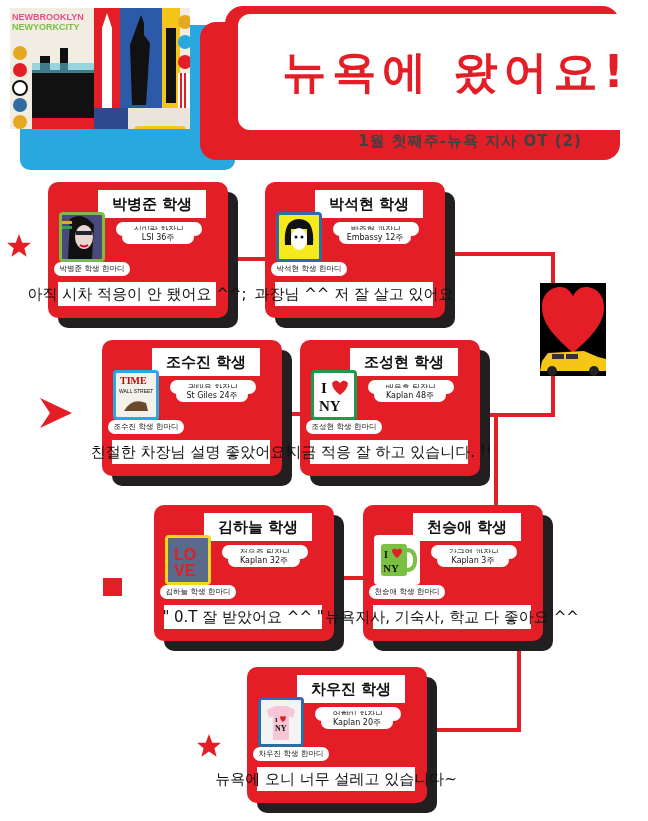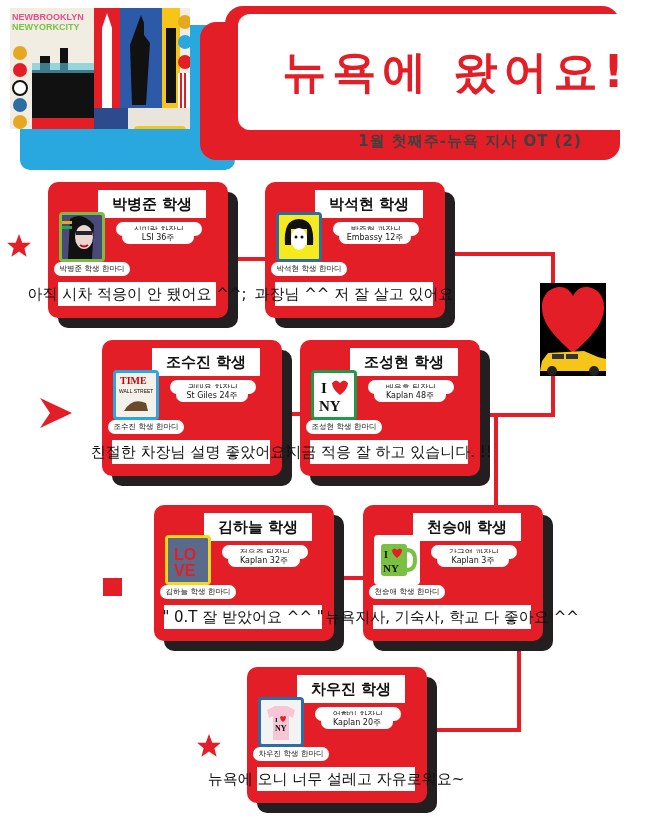--- a/index.html
+++ b/index.html
@@ -239,21 +239,21 @@
           <rect width="40" height="44" fill="#f3f3f3"></rect>
           <path d="M6 10 L14 6 L26 6 L34 10 L32 18 L28 16 L28 40 L12 40 L12 16 L8 18 Z" fill="#f7c6d6"></path>
           <text x="14" y="22" font-size="7" fill="#111" font-family="Liberation Serif, serif" font-weight="bold">I</text>
           <path d="M19 17 q2 -2 3 0 q2 -2 3 0 q0 3 -3 5 q-3 -2 -3 -5 z" fill="#e41e26"></path>
           <text x="14" y="31" font-size="8" fill="#111" font-family="Liberation Serif, serif" font-weight="bold">NY</text>
         </svg>
     </div>
     <div class="mgr-pill">엄향미 차장님</div>
     <div class="school-pill">Kaplan 20주</div>
     <div class="say-label">차우진 학생 한마디</div>
-    <div class="say-box">뉴욕에 오니 너무 설레고 자유로워요~</div>
+    <div class="say-box">뉴욕에 오니 너무 설레고 있습니다~</div>
   </div>
 </div>
 
 <div class="abs heart-taxi">
   <svg width="66" height="93" viewBox="0 0 66 93">
     <rect width="66" height="93" fill="#000"></rect>
     <path d="M33 70 C10 50 2 38 2 24 C2 10 12 4 20 4 C27 4 31 9 33 13 C35 9 39 4 46 4 C54 4 64 10 64 24 C64 38 56 50 33 70 Z" fill="#e41e26"></path>
     <path d="M2 78 L8 70 L44 68 L58 74 L66 76 L66 88 L0 88 Z" fill="#f5c518"></path>
     <rect x="12" y="71" width="12" height="5" fill="#333"></rect>
     <rect x="26" y="71" width="12" height="5" fill="#333"></rect>

